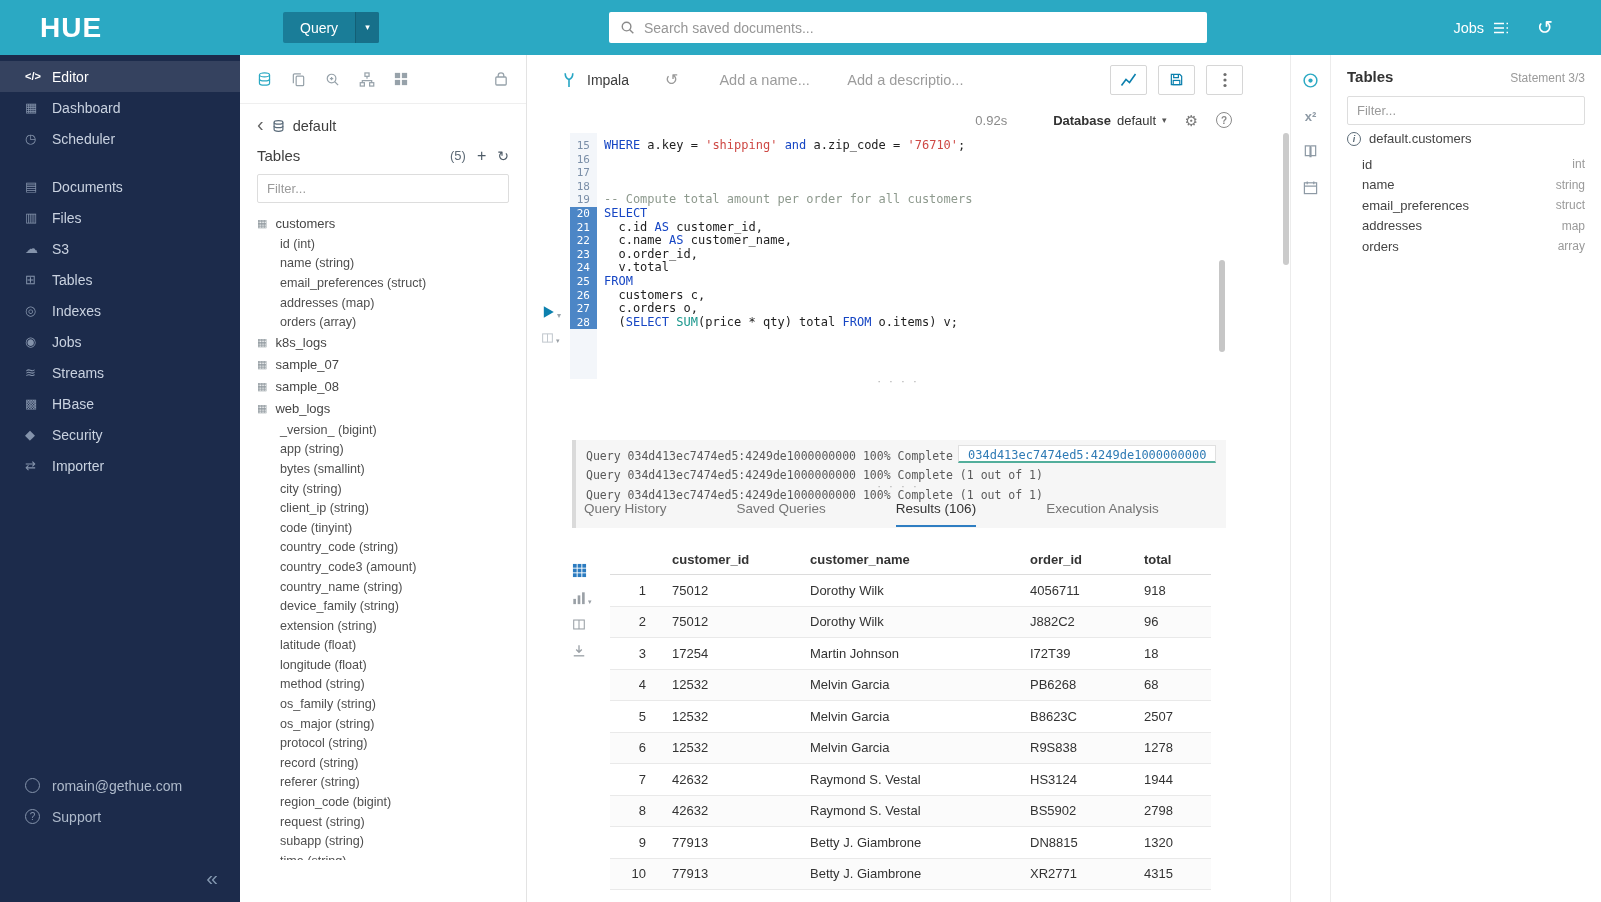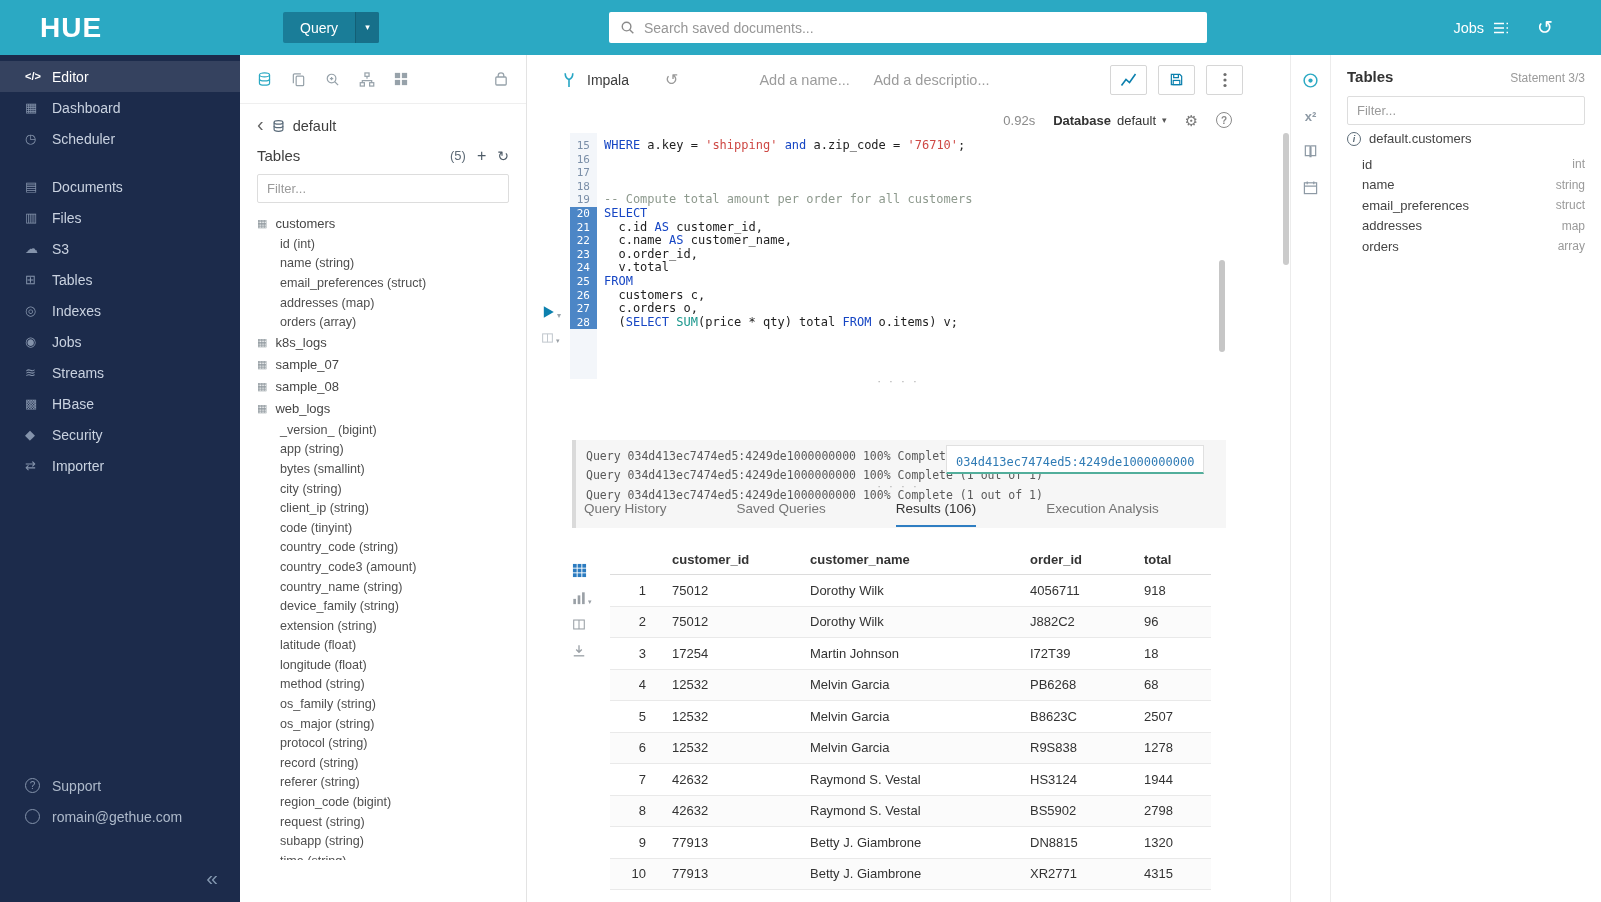--- a/index.html
+++ b/index.html
@@ -65,28 +65,28 @@
 .tree-table{display:flex;align-items:center;gap:8px;height:22px;font-size:13px;color:#464646;cursor:pointer;}
 .tree-table .ticon{color:#8E979D;font-size:11px;}
 .tree-col{height:19.6px;padding-left:23px;display:flex;align-items:center;font-size:12.6px;color:#4F4F4F;cursor:pointer;}
 
 
 .main{position:absolute;left:527px;top:55px;right:311px;bottom:0;background:#fff;}
 .snippet-header{height:49px;display:flex;align-items:center;padding-left:33px;}
 .engine{display:flex;align-items:center;gap:9px;font-size:14px;color:#3C3C3C;}
 .snippet-history{margin-left:36px;color:#9A9A9A;font-size:16px;cursor:pointer;}
 .snippet-history::before{content:"↺";}
-.name-input{border:none;outline:none;font-size:14.5px;color:#444;font-family:inherit;margin-left:81px;width:96px;}
+.name-input{border:none;outline:none;font-size:14.5px;color:#444;font-family:inherit;margin-left:41px;width:96px;}
 .name-input::placeholder{color:#9C9C9C;}
-.desc-input{margin-left:18px;width:122px;}
+.desc-input{margin-left:26px;width:122px;text-align:right;}
 .hdr-btns{margin-left:auto;margin-right:47px;display:flex;gap:11px;}
 .hbtn{width:37px;height:30px;border:1px solid #D6D6D6;border-radius:2px;display:flex;align-items:center;justify-content:center;color:#0C80AE;background:#fff;cursor:pointer;}
 .hbtn.kebab{color:#6E6E6E;}
 .status-row{position:absolute;top:57px;right:58px;display:flex;align-items:center;gap:18px;font-size:13px;color:#8A8A8A;}
-.dbsel{display:flex;align-items:center;gap:6px;color:#333;cursor:pointer;}
+.dbsel{display:flex;align-items:center;gap:6px;color:#333;cursor:pointer;margin-left:28px;}
 .db-label{font-weight:bold;}
 .db-caret{font-size:9px;color:#555;}
 .db-caret::before{content:"▾";}
 .gearicon{font-size:15px;color:#7A7A7A;cursor:pointer;}
 .gearicon::before{content:"⚙";}
 .q-help{width:16px;height:16px;border:1.5px solid #8A8A8A;border-radius:50%;color:#8A8A8A;font-size:10px;font-weight:bold;display:inline-flex;align-items:center;justify-content:center;cursor:pointer;}
 .q-help::before{content:"?";}
 
 .editor{position:absolute;left:43px;top:78px;width:656px;height:246px;display:flex;font-family:"DejaVu Sans Mono",monospace;font-size:12px;line-height:13.6px;}
 .gutter{width:27px;background:#F3F6FA;padding-top:6px;}
@@ -110,21 +110,21 @@
 .main-sb{position:absolute;right:1px;top:0;bottom:0;width:6px;}
 .main-sb .thumb{position:absolute;top:78px;height:132px;width:6px;background:#CBCBCB;border-radius:3px;cursor:pointer;}
 
 .grip{position:absolute;left:43px;width:656px;height:9px;text-align:center;color:#B5B5B5;font-size:13px;line-height:7px;letter-spacing:2px;cursor:row-resize;}
 .grip::before{content:"· · · ·";}
 .grip.g1{top:322px;}
 .grip.g2{top:427px;}
 
 .log{position:absolute;left:45px;top:336px;width:654px;height:88px;background:#F6F6F6;border-left:4px solid #DADADA;padding:7px 10px;font-family:"DejaVu Sans Mono",monospace;font-size:11.5px;color:#5A5A5A;line-height:19.3px;overflow:hidden;}
 .log-line{height:19.3px;white-space:nowrap;}
-.log-overlay{position:absolute;left:370px;top:5px;height:29px;background:#fff;border:1px solid #E0E0E0;border-bottom:2px solid #52AE9B;display:flex;align-items:flex-end;padding:0 9px;font-family:"DejaVu Sans Mono",monospace;font-size:12px;color:#2F7BB5;cursor:text;}
+.log-overlay{position:absolute;left:382px;top:5px;height:18px;background:#fff;border:1px solid #E0E0E0;border-bottom:2px solid #52AE9B;display:flex;align-items:flex-start;padding:0 9px;font-family:"DejaVu Sans Mono",monospace;font-size:12px;color:#2F7BB5;cursor:text;}
 
 .tabs{position:absolute;left:0;top:446px;width:100%;padding-left:57px;display:flex;gap:70px;font-size:13.5px;color:#757575;}
 .tab{padding-bottom:9px;cursor:pointer;border-bottom:2px solid transparent;}
 .tab.active{color:#333;border-bottom-color:#2F7EC2;}
 
 .res-icons{position:absolute;left:45px;top:508px;width:28px;display:flex;flex-direction:column;gap:13px;align-items:flex-start;color:#9AA0A6;}
 .res-icons .icon{cursor:pointer;}
 .res-icons .icon.active{color:#2B7BC0;}
 .chartwrap{display:flex;align-items:flex-end;}
 .ri-caret{font-size:7px;color:#9AA0A6;margin-left:2px;}
@@ -242,29 +242,29 @@
         <span class="nlabel">Security</span>
       </div>
       <div class="nav-item">
         <span class="nicon icon">⇄</span>
         <span class="nlabel">Importer</span>
       </div>
     </div>
   <div class="nav-footer">
     <div class="nav-item">
       <span class="nicon icon">
-          <span class="help-circle"></span>
-        </span>
-      <span>Support</span>
+          <span class="avatar"></span>
+        </span>
+      <span>romain@gethue.com</span>
     </div>
     <div class="nav-item">
       <span class="nicon icon">
-          <span class="avatar"></span>
-        </span>
-      <span>romain@gethue.com</span>
+          <span class="help-circle"></span>
+        </span>
+      <span>Support</span>
     </div>
   </div>
   <div class="collapse"></div>
 </nav>
 
 <aside class="left-assist">
   <div class="la-toolbar">
     <span class="icon active">
         <svg width="15" height="16" viewBox="0 0 16 16" fill="none" stroke="currentColor" stroke-width="1.3">
           <ellipse cx="8" cy="3.6" rx="5.4" ry="2.1"></ellipse>

